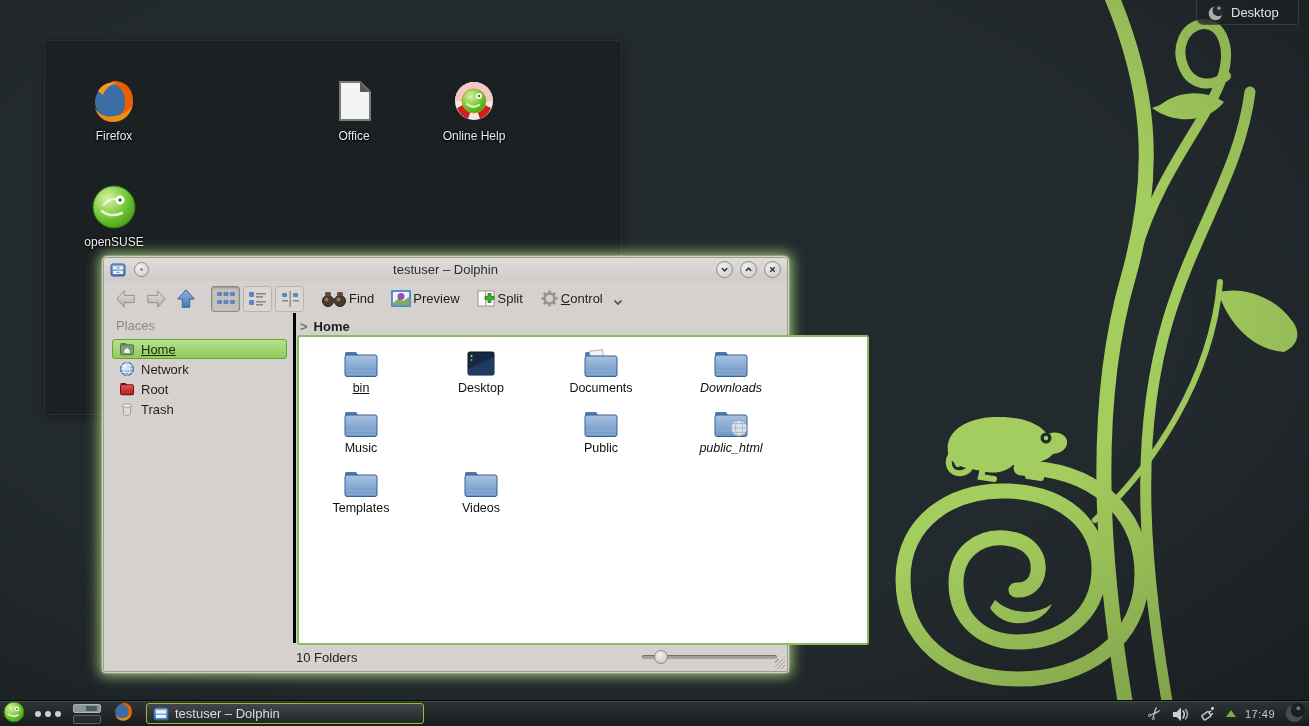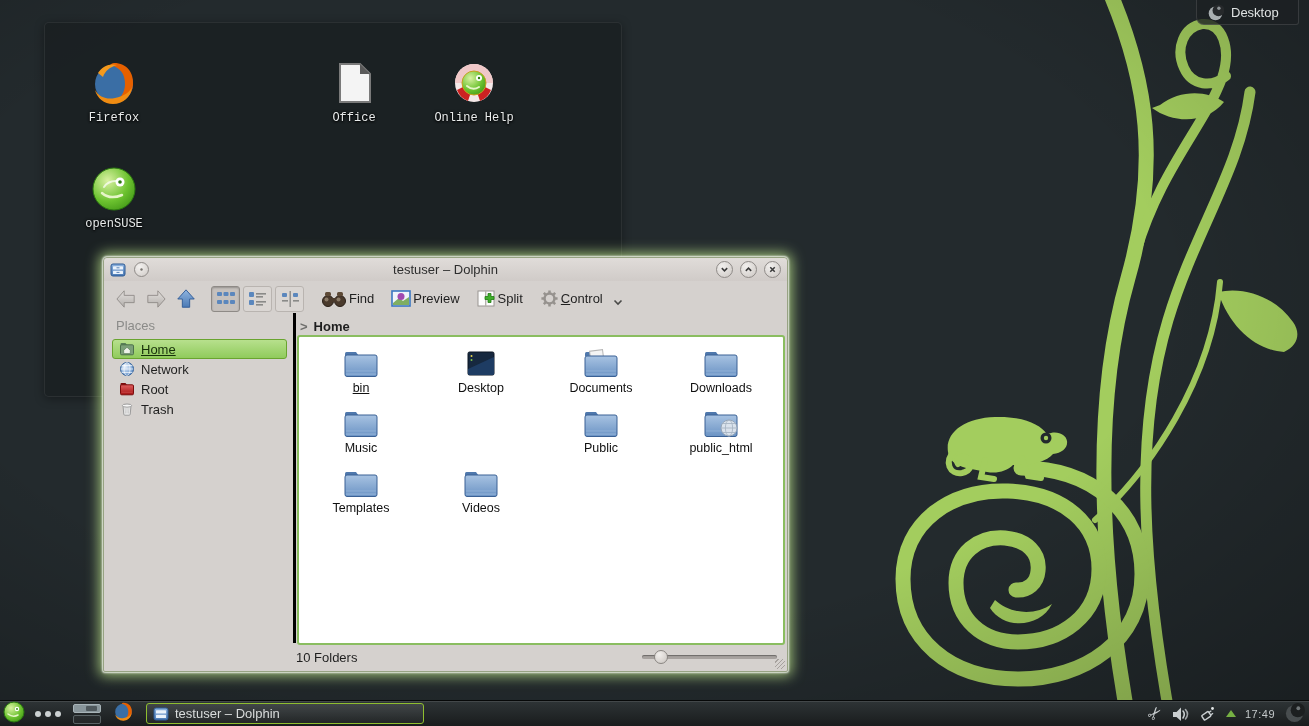--- a/index.html
+++ b/index.html
@@ -4,23 +4,23 @@
 <style>
   * { margin:0; padding:0; box-sizing:border-box; }
   html,body { width:1309px; height:726px; overflow:hidden; }
   body { font-family:"Liberation Sans", sans-serif; background:#20262a; position:relative; }
   .screen { position:absolute; inset:0; width:1309px; height:726px; overflow:hidden; }
 
   
   .wallpaper { position:absolute; inset:0; }
 
   
-  .fv-widget { position:absolute; left:44px; top:22px; width:578px; height:375px;
+  .fv-widget { position:absolute; left:44px; top:40px; width:578px; height:375px;
     background:rgba(20,23,25,.50); border:1px solid rgba(255,255,255,.07); border-radius:5px;
-    box-shadow:0 2px 10px rgba(0,0,0,.35);font-family:Liberation Mono, monospace; }
+    box-shadow:0 2px 10px rgba(0,0,0,.35); }
   .fv-item { position:absolute; width:118px; text-align:center; cursor:default; }
   .fv-item .ficon { display:block; margin:0 auto; }
   .fv-item .flabel { display:block; margin-top:4px; font-size:12px; color:#e9ecec;
     text-shadow:0 1px 2px #000, 0 0 3px #000; }
   .fv-r1 { top:36px; } .fv-r2 { top:142px; }
   .fv-c1 { left:10px; } .fv-c2 { left:130px; } .fv-c3 { left:250px; } .fv-c4 { left:370px; }
 
   
   .toolbox { position:absolute; top:0; left:1196px; width:103px; height:25px;
     background:rgba(28,32,34,.78); border:1px solid rgba(255,255,255,.12); border-top:none;
@@ -63,28 +63,28 @@
     font-size:13px; color:#1f1f1f; margin:0 6px 0 4px; }
   .place.selected { background:linear-gradient(#b7e08d,#90cb5c); border:1px solid #69a42f;
     border-radius:3px; padding-left:6px; }
   .place.selected .plabel { text-decoration:underline; color:#17300a; }
 
   .breadcrumb { position:absolute; left:196px; top:57px; height:22px; display:flex;
     align-items:center; gap:6px; font-size:13px; }
   .breadcrumb .bc-gt { color:#6f6f6d; font-weight:bold; }
   .breadcrumb .bc-loc { font-weight:bold; color:#1e1e1e; }
 
-  .folderview { position:absolute; left:193px; top:77px; width:488px; height:310px;
+  .folderview { position:absolute; left:193px; top:77px; width:572px; height:310px;
     background:#fff; border:2px solid #8abd60; border-radius:3px; }
   .fcell { position:absolute; width:120px; height:58px; text-align:center; }
   .fcell .icn { display:block; margin:4px auto 0; }
   .fcell .fname { display:block; margin-top:2px; font-size:12.5px; color:#101010; }
   .fcell .fname.hovered { text-decoration:underline; }
   .fr1 { top:8px; } .fr2 { top:68px; } .fr3 { top:128px; }
-  .fc1 { left:2px; } .fc2 { left:122px; } .fc3 { left:242px; } .fc4 { left:362px; }
+  .fc1 { left:2px; } .fc2 { left:122px; } .fc3 { left:242px; } .fc4 { left:372px;font-style:italic; }
 
   .statusbar { position:absolute; left:0; right:0; bottom:0; height:28px;
     display:flex; align-items:center; font-size:13px; color:#1f1f1f; }
   .statusbar .stext { margin-left:192px; }
   .zoomslider { position:absolute; right:10px; top:12px; width:135px; height:4px;
     background:#a7a29f; border-radius:2px; box-shadow:inset 0 1px 1px rgba(0,0,0,.35); }
   .zoomhandle { position:absolute; left:12px; top:-5px; width:14px; height:14px; border-radius:50%;
     background:radial-gradient(circle at 35% 30%, #f2efec, #c9c4c0); border:1px solid #8a8682; }
   .resizegrip { position:absolute; right:2px; bottom:2px; width:10px; height:10px;
     background:repeating-linear-gradient(135deg, transparent 0 2px, #9a9591 2px 3px); opacity:.8; }

